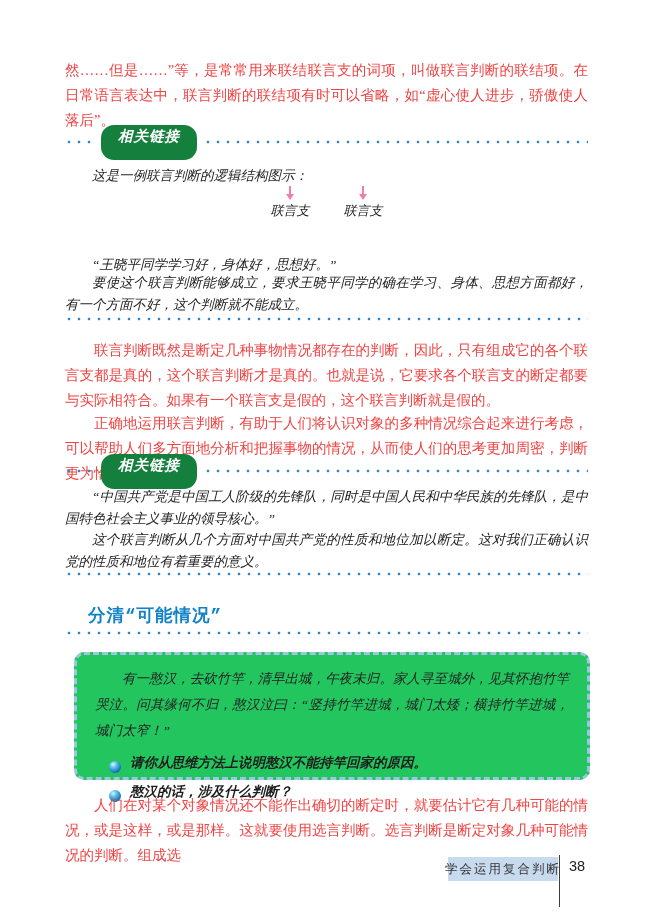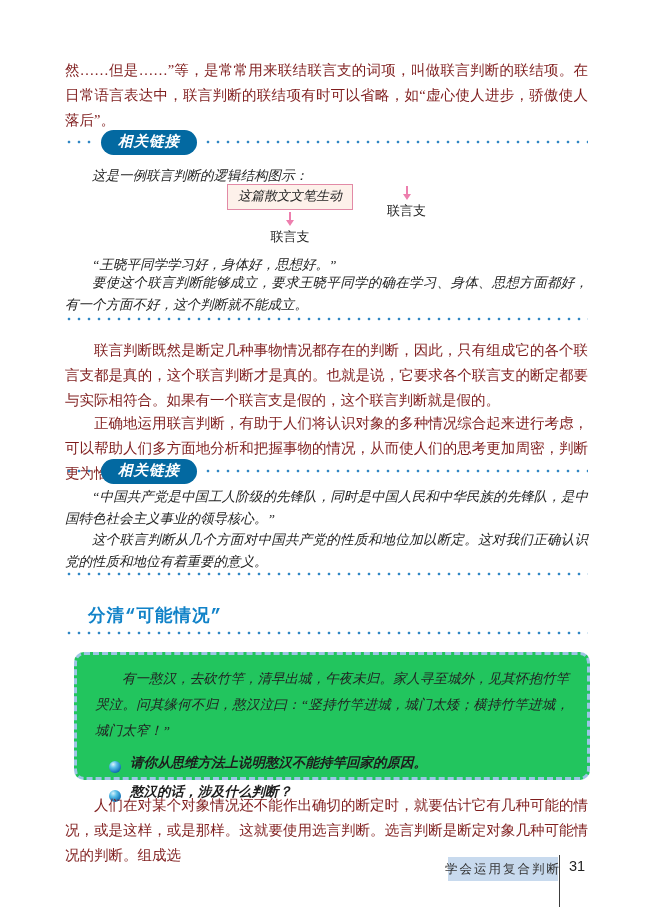--- a/index.html
+++ b/index.html
@@ -3,55 +3,55 @@
 <meta charset="utf-8">
 <style>
   html,body { margin:0; padding:0; }
   body {
     width:650px; height:920px; background:#ffffff; position:relative;
     font-family:"Liberation Serif","DejaVu Serif",serif; color:#1d1d1d;
     overflow:hidden;
   }
   .para {
     position:absolute; left:65px; width:523px;
-    font-size:14.5px; line-height:25px; text-align:justify; color:#7f1d1d;
+    font-size:14.5px; line-height:25px; text-align:justify; color:#ef4444;
   }
   .indent { text-indent:2em; }
   .kai {
     font-style:italic; font-size:13.5px; line-height:22px; color:#222;
     font-family:"Liberation Serif","DejaVu Serif",serif;
   }
   
   .dotline {
     height:4px;
     background-image:radial-gradient(circle, #2f86c4 1.5px, transparent 1.6px);
     background-size:10px 4px; background-repeat:repeat-x; background-position:0 center;
   }
   .rule { position:absolute; left:64px; width:524px; }
   
   .badge-row { position:absolute; left:64px; width:524px; display:flex; align-items:center; height:24px; }
   .dots-l { width:32px; flex:none; }
   .dots-r { flex:1; margin-left:6px; }
   .badge {
-    background:#0369a1; color:#ffffff; flex:none;
+    background:#15803d; color:#ffffff; flex:none;
     font-family:"Liberation Sans","DejaVu Sans",sans-serif;
     font-style:italic; font-weight:bold; font-size:14.5px; letter-spacing:1px;
-    padding:2px 17px 4px; border-radius:13px; margin-left:5px; white-space:nowrap;
+    padding:2px 17px 14px; border-radius:13px; margin-left:5px; white-space:nowrap;
   }
   
   .diagram { position:absolute; left:65px; top:184px; width:523px; display:flex; justify-content:center; gap:34px; }
   .dnode { display:flex; flex-direction:column; align-items:center; }
   .dbox {
     border:1px solid #e28aa6; background:#fdf1ea; font-style:italic; font-size:13px;
     padding:2px 10px 4px; white-space:nowrap; color:#222;
   }
   .darrow { display:flex; flex-direction:column; align-items:center; margin-top:2px; }
   .darrow .stem { width:2px; height:8px; background:#ed7fae; }
   .darrow .head { width:0; height:0; border-left:4px solid transparent; border-right:4px solid transparent; border-top:6px solid #ed7fae; }
-  .dlabel { font-size:13px; margin-top:2px; color:#222; }
+  .dlabel { font-style:italic; font-size:13px; margin-top:2px; color:#222; }
   
   .sec-head {
     position:absolute; left:88px; top:603px;
     color:#1182c8; font-family:Liberation Mono, monospace;
     font-weight:bold; font-size:17.5px; letter-spacing:1px;
   }
   
   .activity {
     position:absolute; left:74px; top:652px; width:516px; height:128px;
     border:3px dashed #9ec5e6; border-radius:10px; box-sizing:border-box;
@@ -85,21 +85,20 @@
 <div class="badge-row" style="top:130px;">
   <span class="dotline dots-l"></span>
   <span class="badge">相关链接</span>
   <span class="dotline dots-r"></span>
 </div>
 
 <div class="para kai indent" style="top:165px;">这是一例联言判断的逻辑结构图示：</div>
 
 <div class="diagram">
   <div class="dnode">
-    <div class="dbox">这篇散文文笔生动</div>
     <div class="darrow">
         <span class="stem"></span>
         <span class="head"></span>
       </div>
     <div class="dlabel">联言支</div>
   </div>
   <div class="dnode">
     <div class="darrow">
         <span class="stem"></span>
         <span class="head"></span>
@@ -139,13 +138,13 @@
   <div class="qrow">
     <span class="sphere"></span>
     <span class="qtext">憨汉的话，涉及什么判断？</span>
   </div>
 </div>
 
 <div class="para indent" style="top:793px;">人们在对某个对象情况还不能作出确切的断定时，就要估计它有几种可能的情况，或是这样，或是那样。这就要使用选言判断。选言判断是断定对象几种可能情况的判断。组成选</div>
 
 <div class="footer-tab">学会运用复合判断</div>
 <div class="footer-line"></div>
-<div class="footer-page">31</div>
+<div class="footer-page">38</div>
 
 </body></html>

